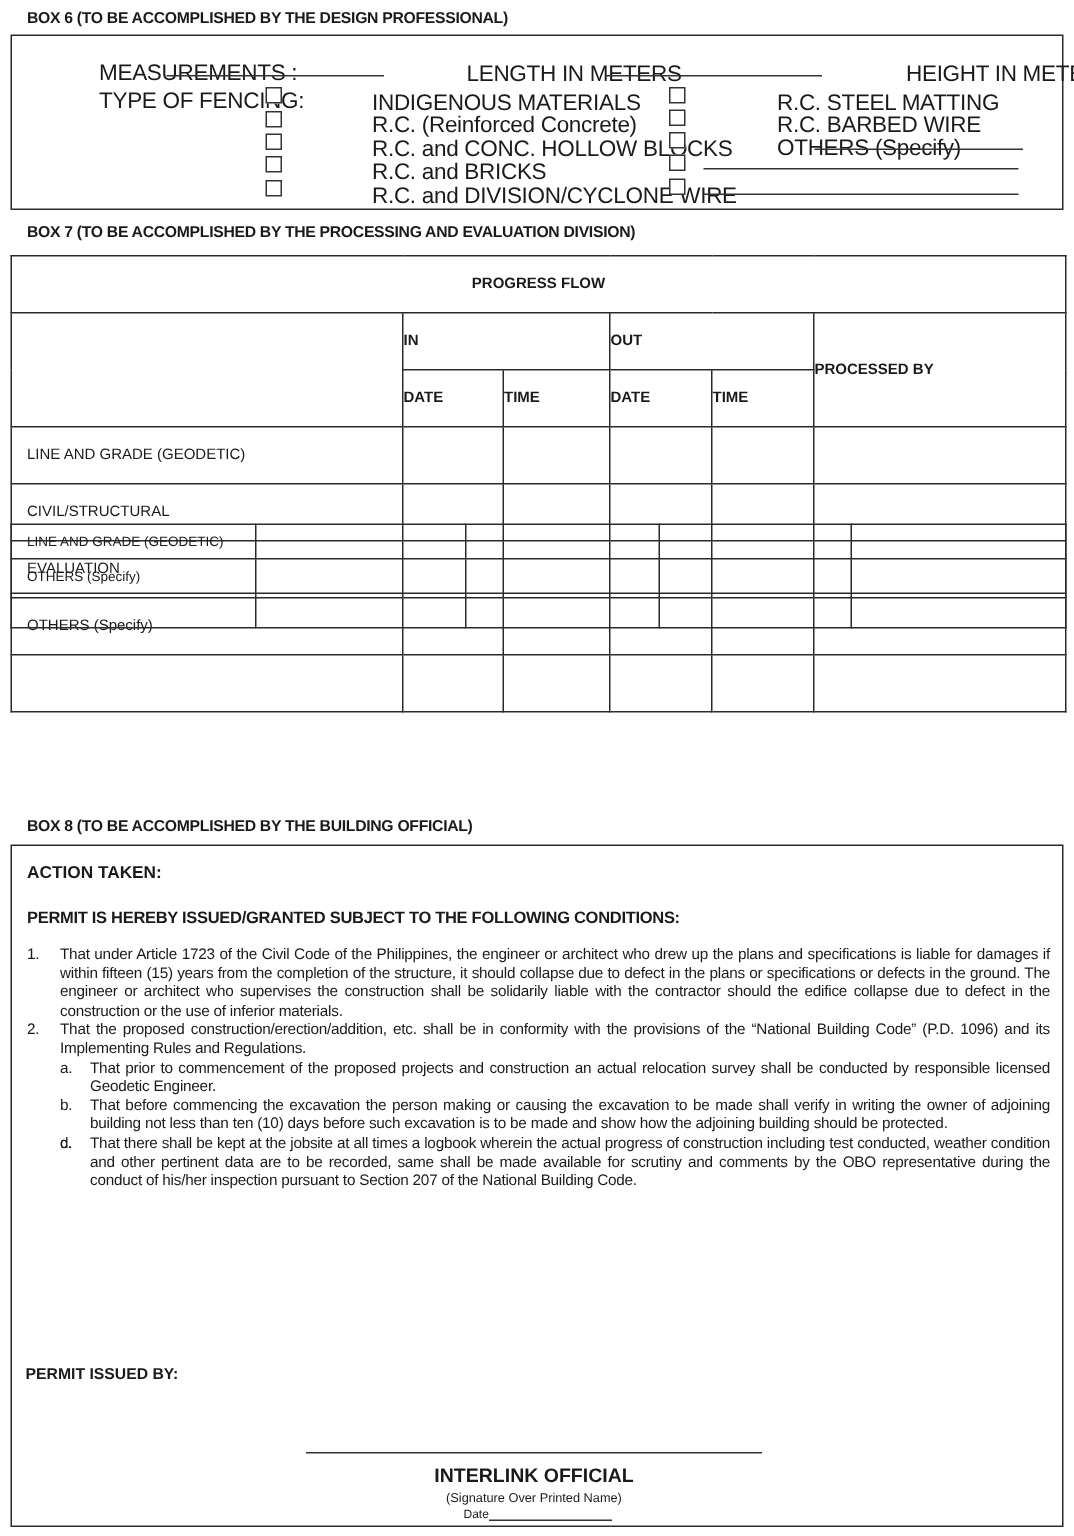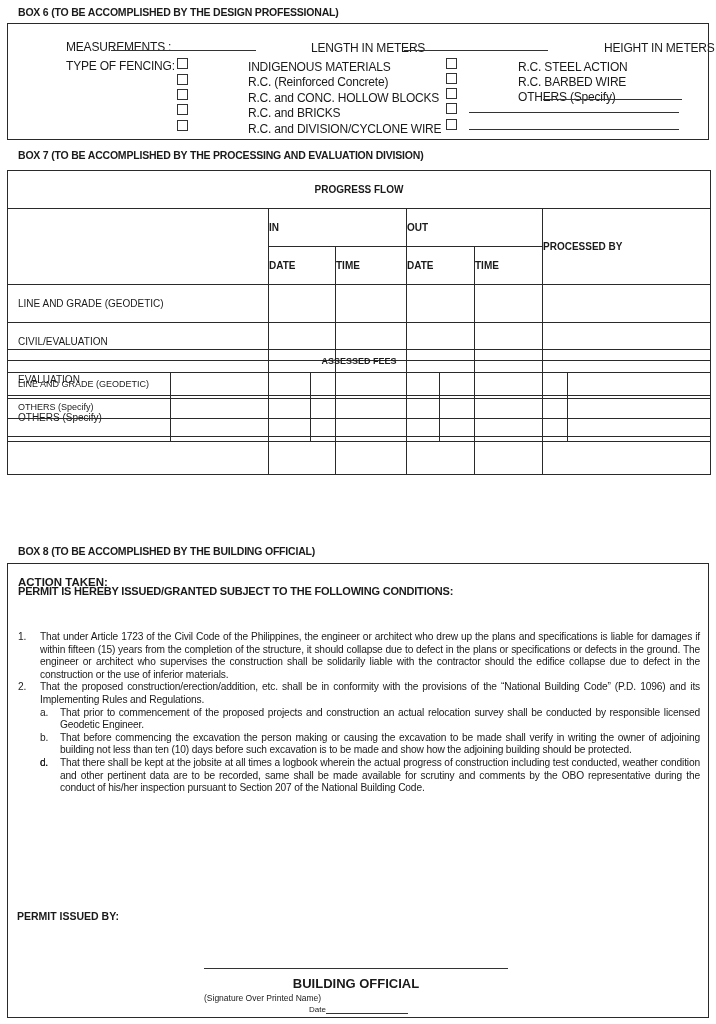--- a/index.html
+++ b/index.html
@@ -1,21 +1,21 @@
 <!DOCTYPE html>
 <html><head>
 <meta charset="utf-8">
 <style>
   html, body { margin: 0; padding: 0; background: #ffffff; }
   body { width: 716px; height: 1024px; position: relative; overflow: hidden; color: #1a1a1a;
          font-family: "Liberation Sans", sans-serif; }
   .sec-title { position: absolute; left: 18px; font-size: 10.5px; font-weight: bold; letter-spacing: -0.2px; }
   .box { position: absolute; border: 1.5px solid #2a2a2a; box-sizing: border-box; }
   .abs { position: absolute; white-space: nowrap; }
-  .small { font-size: 12px; letter-spacing: -0.2px; padding-left: 48px; }
+  .small { font-size: 15px; letter-spacing: -0.2px; padding-left: 48px; }
   .uline { position: absolute; border-bottom: 1px solid #333; height: 0; }
   .cb { position: absolute; width: 11px; height: 11px; border: 1px solid #333; box-sizing: border-box; background: #fff; }
   table { border-collapse: collapse; position: absolute; table-layout: fixed; }
   td, th { border: 1px solid #2a2a2a; padding: 0; box-sizing: border-box; }
   .pf td { height: 38px; font-size: 10px; }
   .pf .lbl { padding-left: 10px; }
   .hdr { font-weight: bold; font-size: 9px; text-align: left; }
   .big-hdr { font-weight: bold; font-size: 11px; text-align: center; }
   .fees td { height: 23px; font-size: 9px; }
   .fees .lbl { padding-left: 10px; }
@@ -47,21 +47,21 @@
 <div class="cb" style="left:177px; top:74px;"></div>
 <div class="abs small" style="left:200px; top:75px;">R.C. (Reinforced Concrete)</div>
 <div class="cb" style="left:177px; top:89px;"></div>
 <div class="abs small" style="left:200px; top:91px;">R.C. and CONC. HOLLOW BLOCKS</div>
 <div class="cb" style="left:177px; top:104px;"></div>
 <div class="abs small" style="left:200px; top:106px;">R.C. and BRICKS</div>
 <div class="cb" style="left:177px; top:120px;"></div>
 <div class="abs small" style="left:200px; top:122px;">R.C. and DIVISION/CYCLONE WIRE</div>
 
 <div class="cb" style="left:446px; top:58px;"></div>
-<div class="abs small" style="left:470px; top:60px;">R.C. STEEL ACTION</div>
+<div class="abs small" style="left:470px; top:60px;">R.C. STEEL MATTING</div>
 <div class="cb" style="left:446px; top:73px;"></div>
 <div class="abs small" style="left:470px; top:75px;">R.C. BARBED WIRE</div>
 <div class="cb" style="left:446px; top:88px;"></div>
 <div class="abs small" style="left:470px; top:90px;">OTHERS (Specify)</div>
 <div class="uline" style="left:543px; top:99px; width:139px;"></div>
 <div class="cb" style="left:446px; top:103px;"></div>
 <div class="uline" style="left:469px; top:112px; width:210px;"></div>
 <div class="cb" style="left:446px; top:119px;"></div>
 <div class="uline" style="left:469px; top:129px; width:210px;"></div>
 
@@ -94,21 +94,21 @@
   </tr>
   <tr>
     <td class="lbl">LINE AND GRADE (GEODETIC)</td>
     <td></td>
         <td></td>
     <td></td>
         <td></td>
     <td></td>
   </tr>
   <tr>
-    <td class="lbl">CIVIL/EVALUATION</td>
+    <td class="lbl">CIVIL/STRUCTURAL</td>
     <td></td>
         <td></td>
     <td></td>
         <td></td>
     <td></td>
   </tr>
   <tr>
     <td class="lbl">EVALUATION</td>
     <td></td>
         <td></td>
@@ -137,23 +137,20 @@
 
 <table class="fees" style="left:7px; top:349px; width:703px; border:1.5px solid #2a2a2a; border-top:none;">
   <colgroup>
     <col style="width:163px">
       <col style="width:140px">
       <col style="width:129px">
       <col style="width:128px">
       <col style="width:143px">
   </colgroup>
   <tbody>
-      <tr style="height:22px;">
-    <td colspan="5" class="big-hdr">ASSESSED FEES</td>
-  </tr>
   <tr>
     <td class="lbl">LINE AND GRADE (GEODETIC)</td>
     <td></td>
         <td></td>
     <td></td>
         <td></td>
   </tr>
   <tr>
     <td class="lbl">OTHERS (Specify)</td>
     <td></td>
@@ -168,21 +165,21 @@
     <td></td>
         <td></td>
   </tr>
 </tbody>
   </table>
 
 <div class="sec-title" style="top:545px;">BOX 8 (TO BE ACCOMPLISHED BY THE BUILDING OFFICIAL)</div>
 <div class="box" style="left:7px; top:563px; width:702px; height:455px;"></div>
 
 <div class="abs bold" style="left:18px; top:576px; font-size:11.5px;">ACTION TAKEN:</div>
-<div class="abs bold" style="left:18px; top:585px; font-size:11px; letter-spacing:-0.2px;">PERMIT IS HEREBY ISSUED/GRANTED SUBJECT TO THE FOLLOWING CONDITIONS:</div>
+<div class="abs bold" style="left:18px; top:606px; font-size:11px; letter-spacing:-0.2px;">PERMIT IS HEREBY ISSUED/GRANTED SUBJECT TO THE FOLLOWING CONDITIONS:</div>
 
 <div class="cond" style="top:631px;">
   <div class="item">
     <span class="num">1.</span>
     <span>That under Article 1723 of the Civil Code of the Philippines, the engineer or architect who drew up the plans and specifications is liable for damages if within fifteen (15) years from the completion of the structure, it should collapse due to defect in the plans or specifications or defects in the ground. The engineer or architect who supervises the construction shall be solidarily liable with the contractor should the edifice collapse due to defect in the construction or the use of inferior materials.</span>
   </div>
   <div class="item">
     <span class="num">2.</span>
     <span>That the proposed construction/erection/addition, etc. shall be in conformity with the provisions of the “National Building Code” (P.D. 1096) and its Implementing Rules and Regulations.</span>
   </div>
@@ -199,16 +196,16 @@
   </div>
   <div class="sub">
     <span class="num">d.</span>
     <span>That there shall be kept at the jobsite at all times a logbook wherein the actual progress of construction including test conducted, weather condition and other pertinent data are to be recorded, same shall be made available for scrutiny and comments by the OBO representative during the conduct of his/her inspection pursuant to Section 207 of the National Building Code.</span>
   </div>
 </div>
 
 <div class="abs bold" style="left:17px; top:910px; font-size:10.5px;">PERMIT ISSUED BY:</div>
 
 <div class="uline" style="left:204px; top:968px; width:304px;"></div>
-<div class="abs bold" style="left:204px; width:304px; text-align:center; top:976px; font-size:13px;">BUILDING OFFICIAL</div>
-<div class="abs" style="left:204px; width:304px; text-align:left; top:993px; font-size:8.5px;">(Signature Over Printed Name)</div>
+<div class="abs bold" style="left:204px; width:304px; text-align:center; top:976px; font-size:13px;">INTERLINK OFFICIAL</div>
+<div class="abs" style="left:204px; width:304px; text-align:center; top:993px; font-size:8.5px;">(Signature Over Printed Name)</div>
 <div class="abs" style="left:309px; top:1005px; font-size:8px;">Date</div>
 <div class="uline" style="left:326px; top:1013px; width:82px;"></div>
 
 </body></html>

